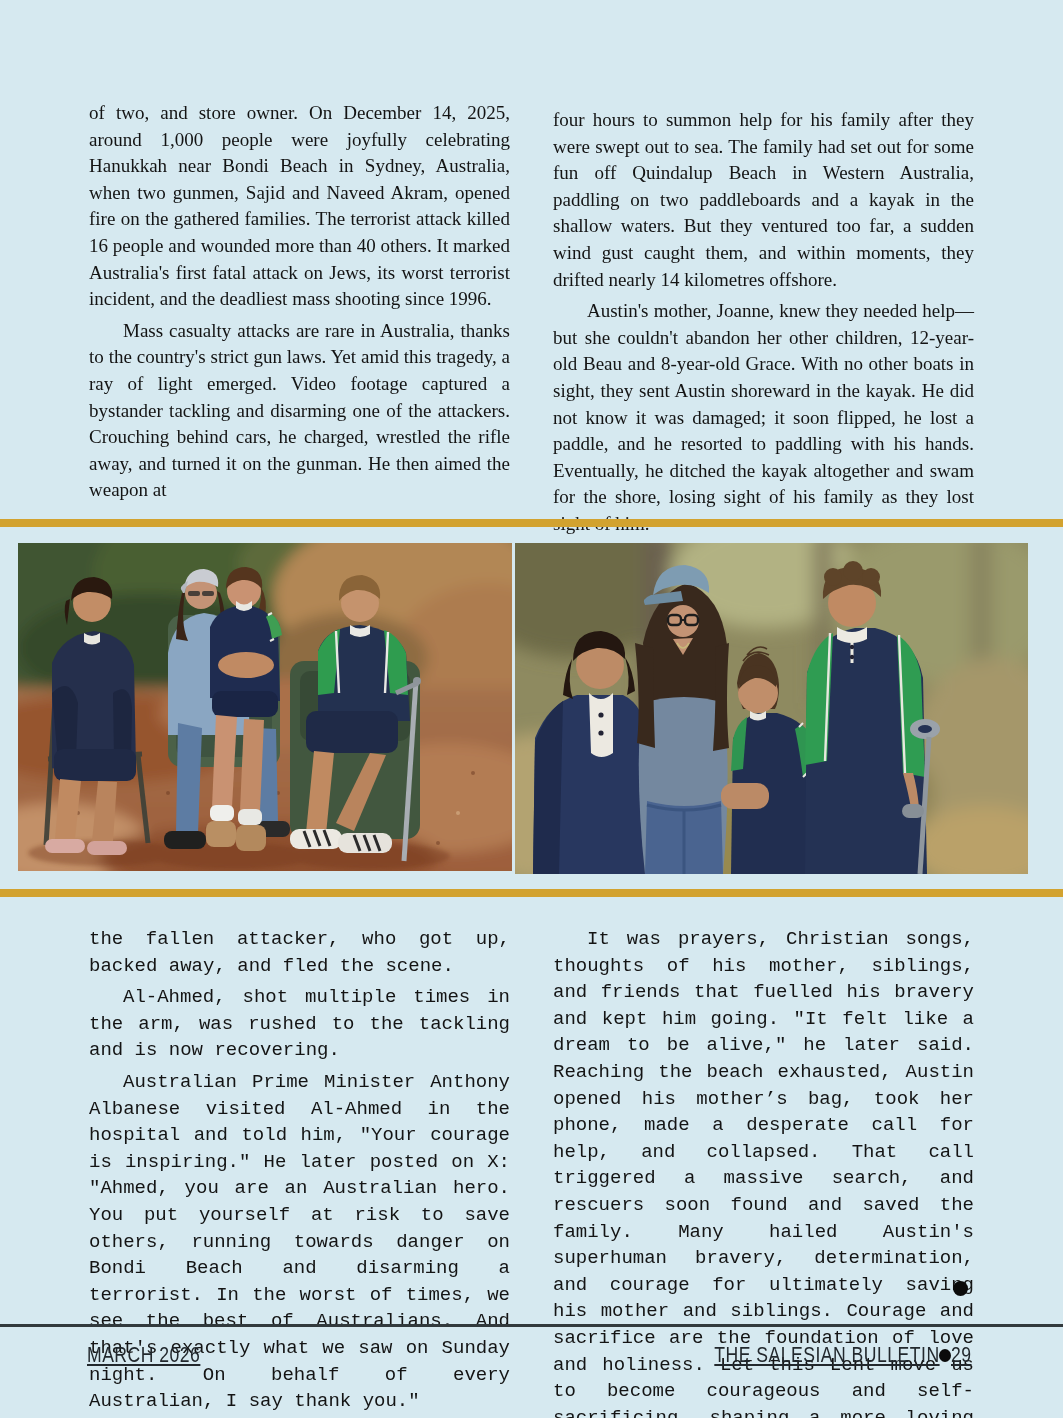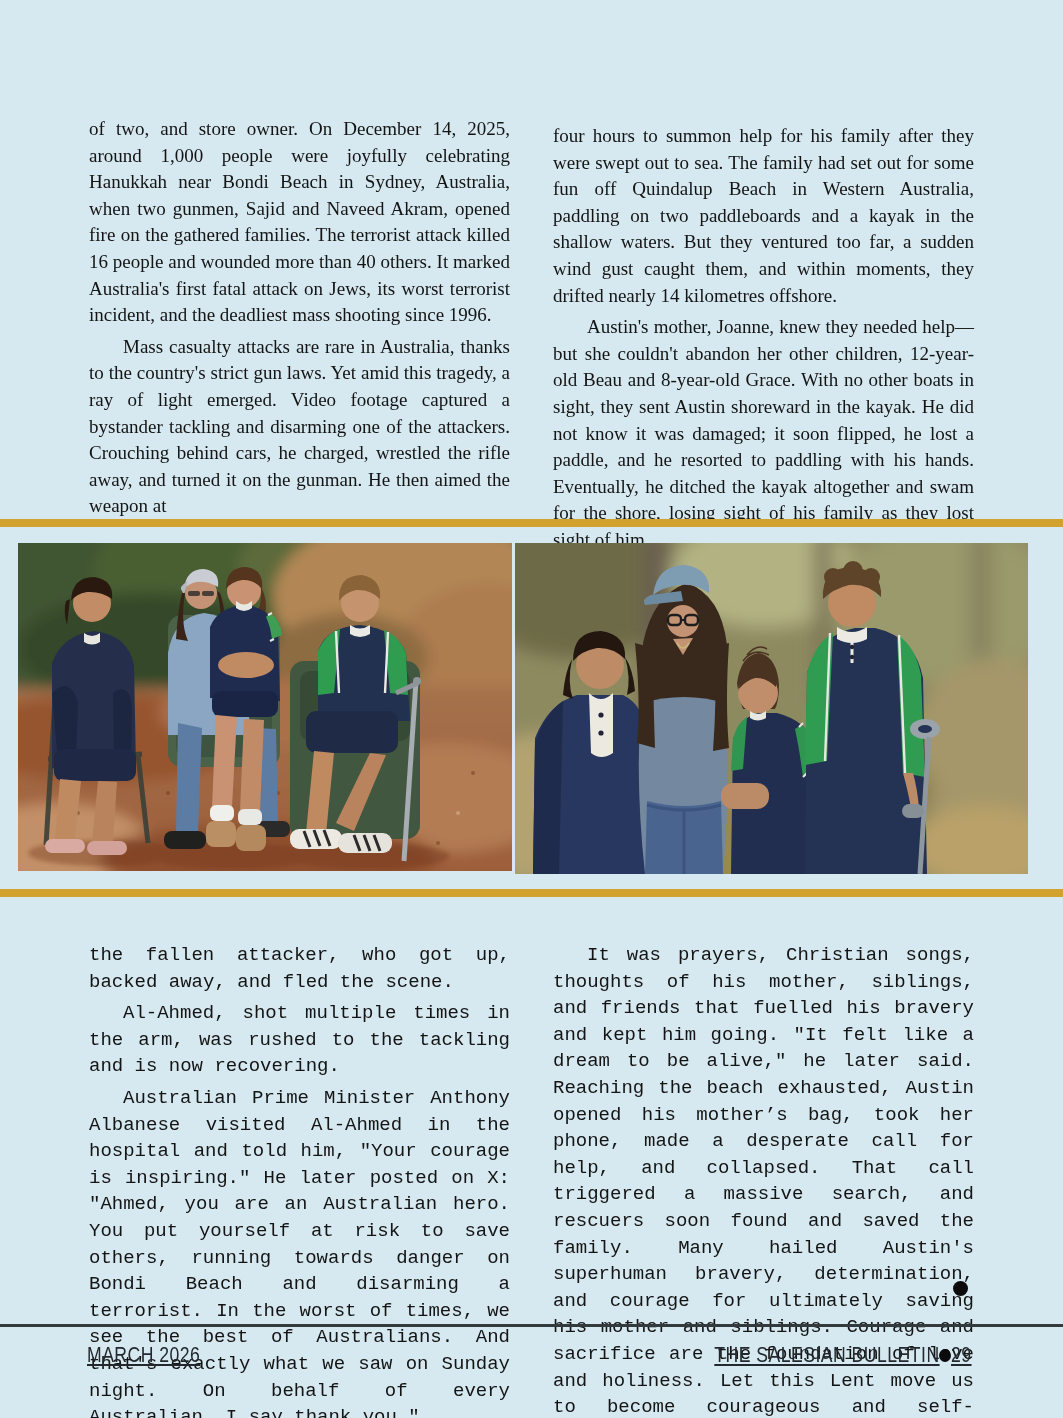--- a/index.html
+++ b/index.html
@@ -7,21 +7,21 @@
   .page {
     position:relative;
     width:1063px; height:1418px;
     background:#d6e9f0;
     overflow:hidden;
     font-family:"Liberation Serif", serif;
     margin:0 auto;
   }
   .cols {
     position:absolute; left:89px; width:886px;
-    display:flex; gap:43px;margin-top:16px;
+    display:flex; gap:43px;
   }
   .col {
     width:421px;
     font-size:19px; line-height:26.6px;
     text-align:justify;
     color:#141414;
   }
   .col p { margin:0; }
   .col p.ind { text-indent:34px; }
   .col p + p { margin-top:5px; }

